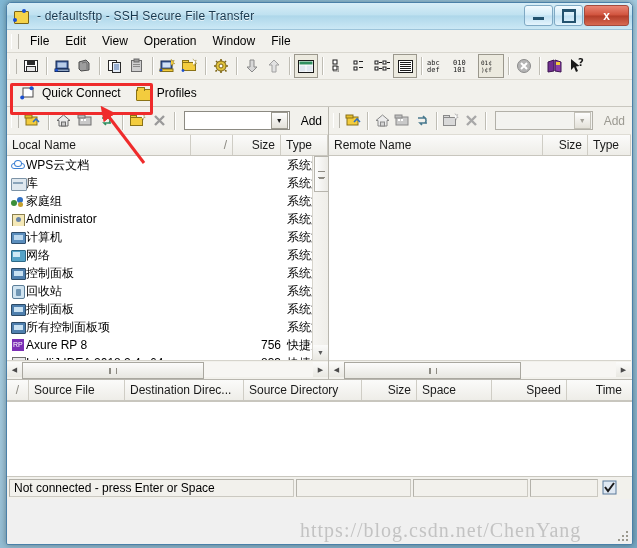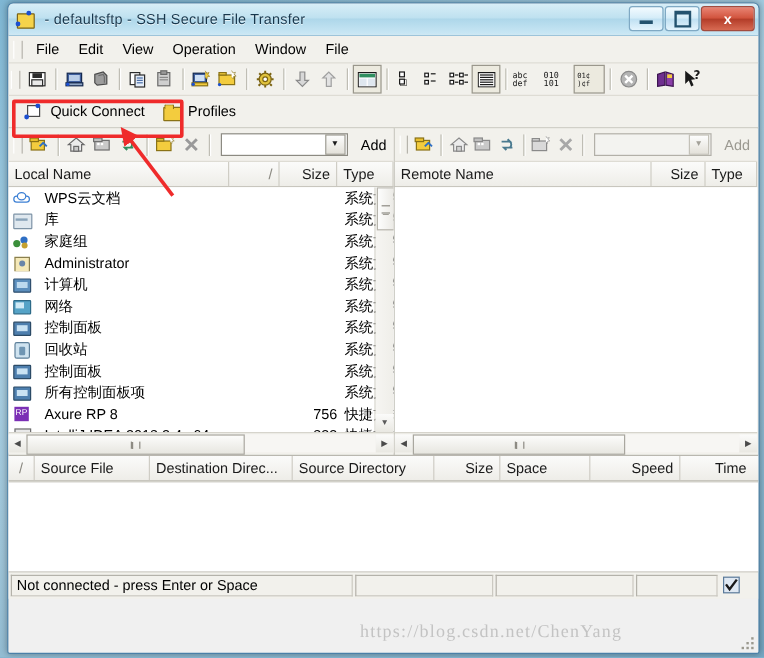--- a/index.html
+++ b/index.html
@@ -163,21 +163,21 @@
   .ch.num { text-align:right; }
   .ch.sortmark { text-align:right; color:#8a8880; }
 
   .filelist {
     position:relative;
     background:#fff;
     height: 204px;
     overflow:hidden;
   }
   .frow { display:flex; height:18px; align-items:center; font-size:12px; color:#000; }
-  .frow .fname { flex: 0 0 226px; display:flex; align-items:center; gap:12px; padding-left:4px; box-sizing:border-box; overflow:hidden; white-space:nowrap;}
+  .frow .fname { flex: 0 0 226px; display:flex; align-items:center; gap:1px; padding-left:4px; box-sizing:border-box; overflow:hidden; white-space:nowrap;}
   .frow .fsize { flex: 0 0 48px; text-align:right; }
   .frow .ftype { flex: 1 1 auto; padding-left:6px; overflow:hidden; white-space:nowrap;}
   .fico { width:14px;height:14px;flex:0 0 14px;position:relative;}
 
   
   .i-cloud{position:absolute;left:0;top:2px;width:14px;height:9px;}
   .i-cloud:before{content:"";position:absolute;left:0;top:3px;width:14px;height:6px;border:1.5px solid #3b7fd4;border-radius:6px;box-sizing:border-box;}
   .i-cloud:after{content:"";position:absolute;left:3px;top:0px;width:8px;height:7px;border:1.5px solid #3b7fd4;border-radius:50%;box-sizing:border-box;background:#fff;}
   .i-lib{position:absolute;left:0;top:2px;width:14px;height:11px;background:#dfe8ef;border:1px solid #7d93a6;border-radius:1px;}
   .i-lib:before{content:"";position:absolute;left:1px;top:3px;width:10px;height:2px;background:#8aa4ba;}
@@ -262,21 +262,21 @@
   .redbox {
     position:absolute;
     border: 3px solid #ef2b2b;
     border-radius: 2px;
     pointer-events: none;
   }
   .annot-svg { position:absolute; left:0; top:0; width:637px; height:548px; pointer-events:none; }
   .watermark {
     position: absolute;
     font-family: "Liberation Serif", serif;
-    font-size: 15px;
+    font-size: 20px;
     color: rgba(140,140,140,.45);
     letter-spacing: 1px;
     white-space: nowrap;
     pointer-events:none;
   }
 </style>
 </head>
 <body>
 
 <div id="app">

